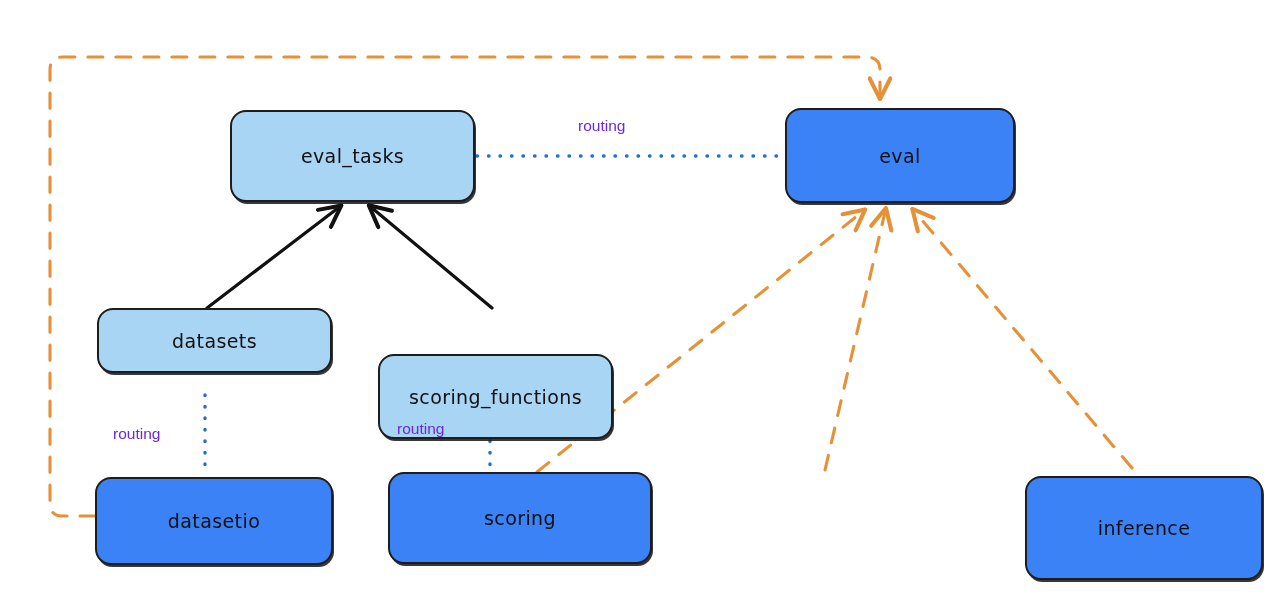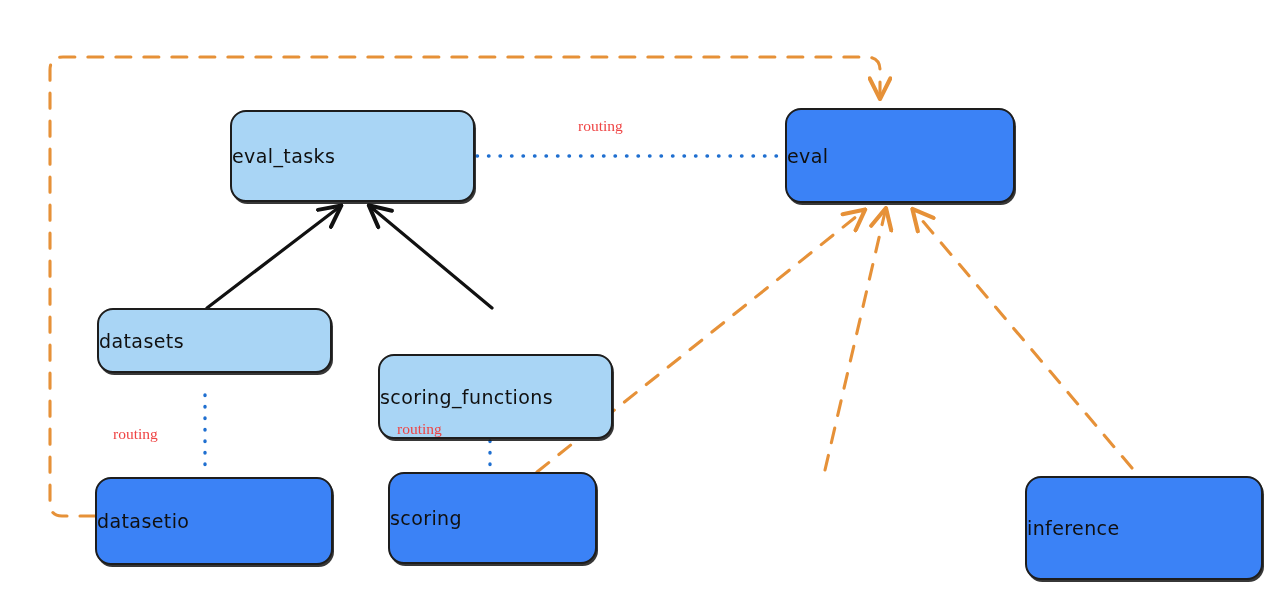--- a/index.html
+++ b/index.html
@@ -26,39 +26,39 @@
     width: 1280px;
     height: 596px;
   }
   .node {
     position: absolute;
     box-sizing: border-box;
     border: 2.6px solid #1d1d1d;
     border-radius: 16px;
     display: flex;
     align-items: center;
-    justify-content: flex-start;
+    justify-content: center;
     z-index: 3;
     box-shadow: 1.5px 2.5px 0 -0.5px rgba(20,20,20,0.85);
   }
   .node.blue  { background: #a9d5f5; }
   .node.green { background: #3b82f6; }
   .node-label {
     font-family: "DejaVu Sans", sans-serif;
     font-size: 19px;
     color: #101010;
     letter-spacing: 0.4px;
     white-space: nowrap;
     user-select: none;
   }
   .edge-label {
     position: absolute;
-    font-family: Liberation Serif, serif;
+    font-family: Liberation Sans, sans-serif;
     font-size: 15.5px;
-    color: #ef4444;
+    color: #6d28d9;
     white-space: nowrap;
     z-index: 4;
     user-select: none;
   }
 </style>
 </head>
 <body>
 
 <div id="diagram-canvas">
 
@@ -106,21 +106,21 @@
   </div>
 
   <div class="node blue" style="left:378px; top:308px; width:235px; height:85px;margin-top:46px;">
     <span class="node-label">scoring_functions</span>
   </div>
 
   <div class="node green" style="left:95px; top:477px; width:238px; height:88px;">
     <span class="node-label">datasetio</span>
   </div>
 
-  <div class="node green" style="left:388px; top:472px; width:209px; height:92px;">
+  <div class="node green" style="left:388px; top:472px; width:264px; height:92px;">
     <span class="node-label">scoring</span>
   </div>
 
 
   <div class="node green" style="left:1025px; top:476px; width:238px; height:104px;">
     <span class="node-label">inference</span>
   </div>
 
   <div class="edge-label" style="left:578px; top:117px;">routing</div>
 

